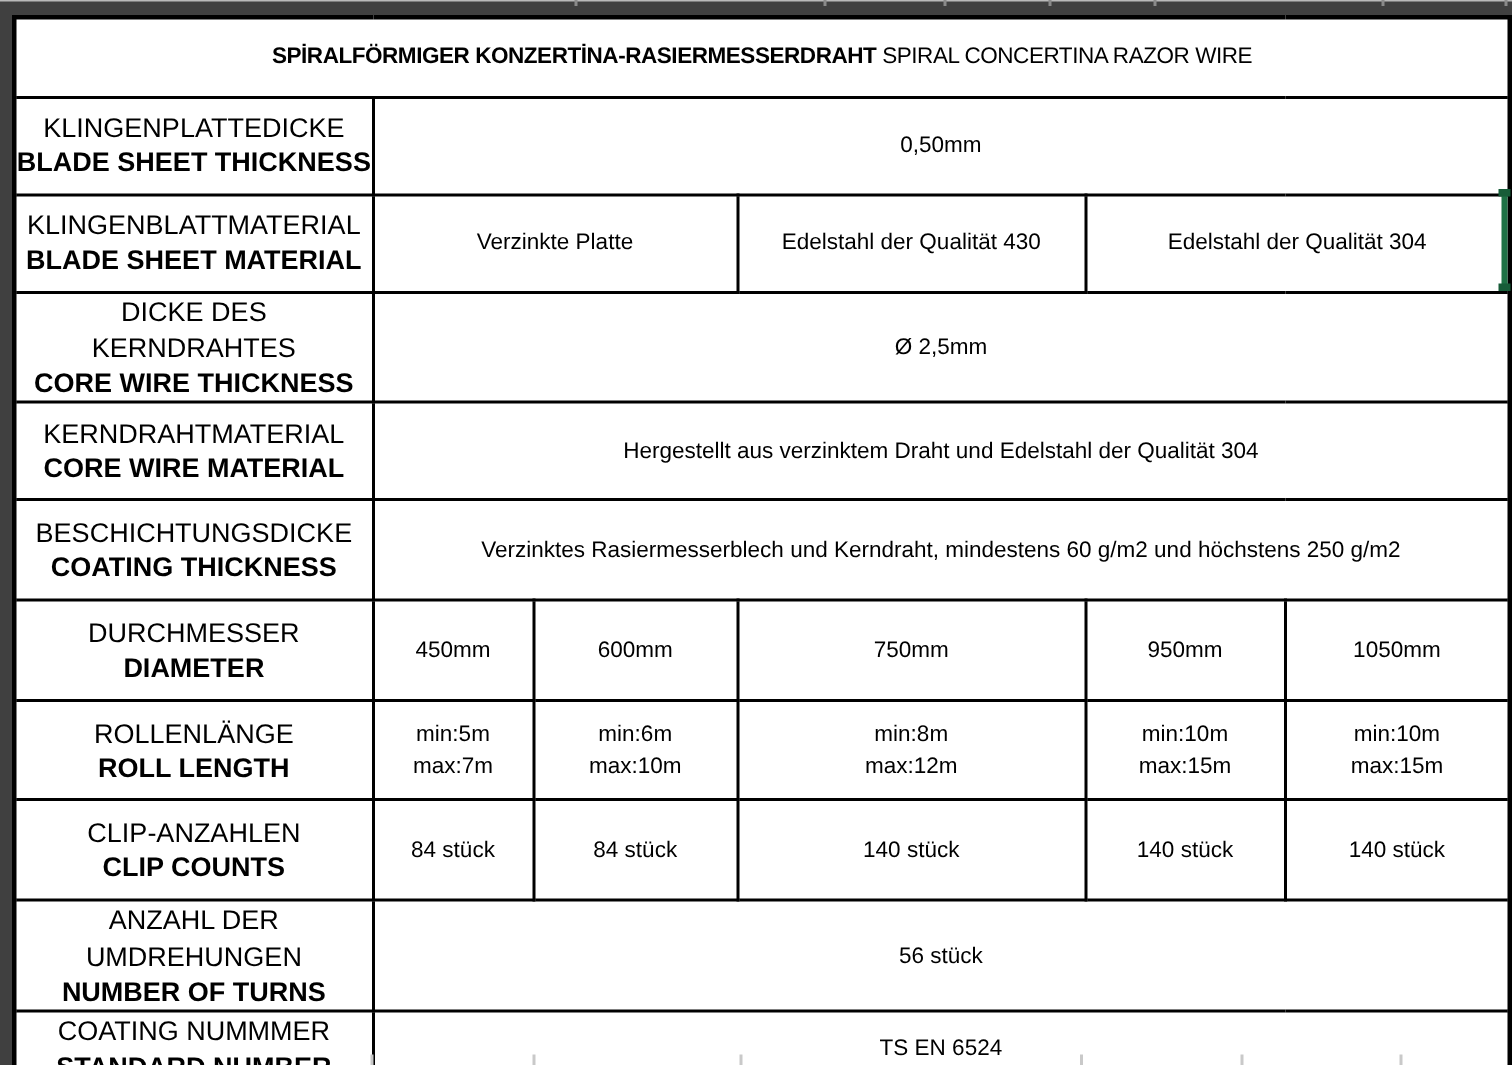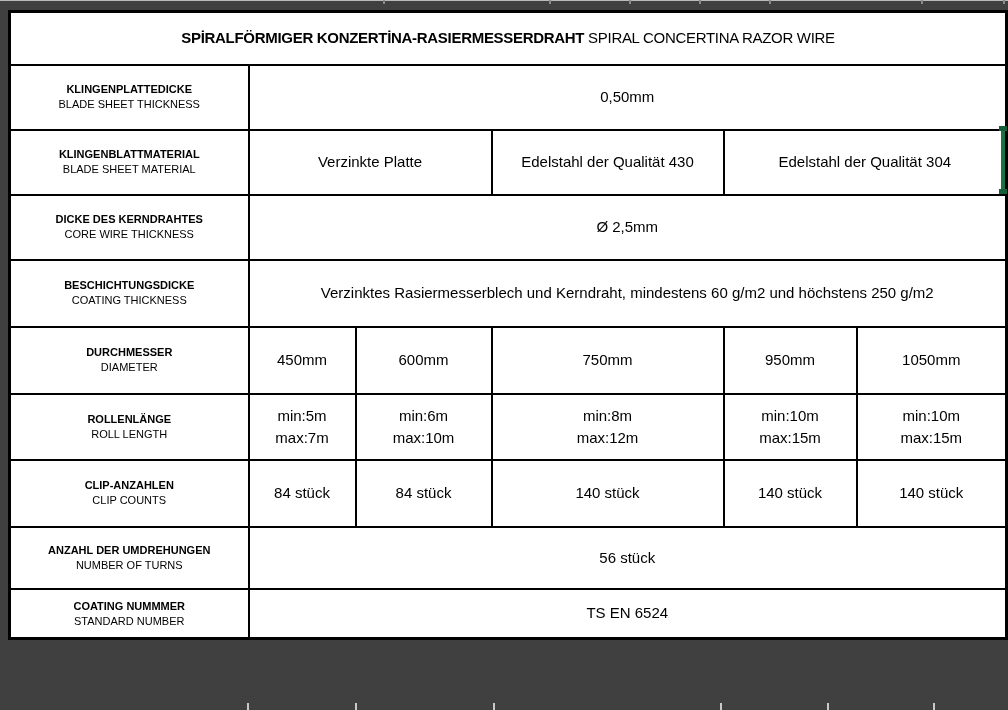--- a/index.html
+++ b/index.html
@@ -40,22 +40,22 @@
     font-size:20px;
     letter-spacing:-0.3px;
   }
   .title-de{font-weight:bold;}
   .title-en{font-weight:normal;}
   td.label-cell{
     text-align:left;
     padding-left:8px;
     padding-right:4px;
   }
-  .label-de{font-weight:bold;font-size:11px;line-height:1.35;}
-  .label-en{font-weight:normal;font-size:11px;line-height:1.3;}
+  .label-de{font-weight:normal;font-size:18px;line-height:1.35;}
+  .label-en{font-weight:bold;font-size:18px;line-height:1.3;}
   .cell-line{display:block;}
 
   
   .selection-border{position:absolute;left:1001px;top:127px;width:4px;height:66px;}
   .selection-border .bar{position:absolute;left:0;top:0;width:4px;height:100%;}
   .selection-border .handle{position:absolute;left:-2px;width:8px;height:5px;}
   .selection-border .handle.t{top:-1px;}
   .selection-border .handle.b{bottom:-1px;}
 </style>
 </head>
@@ -94,20 +94,27 @@
           <td colspan="2">Verzinkte Platte</td>
           <td>Edelstahl der Qualität 430</td>
           <td colspan="2">Edelstahl der Qualität 304</td>
         </tr>
         <tr style="height: 65px;">
           <td class="label-cell">
             <div class="label-de">DICKE DES KERNDRAHTES</div>
             <div class="label-en">CORE WIRE THICKNESS</div>
           </td>
           <td colspan="5">Ø 2,5mm</td>
+        </tr>
+        <tr style="height: 65px;">
+          <td class="label-cell">
+            <div class="label-de">KERNDRAHTMATERIAL</div>
+            <div class="label-en">CORE WIRE MATERIAL</div>
+          </td>
+          <td colspan="5">Hergestellt aus verzinktem Draht und Edelstahl der Qualität 304</td>
         </tr>
         <tr style="height: 67px;">
           <td class="label-cell">
             <div class="label-de">BESCHICHTUNGSDICKE</div>
             <div class="label-en">COATING THICKNESS</div>
           </td>
           <td colspan="5">Verzinktes Rasiermesserblech und Kerndraht, mindestens 60 g/m2 und höchstens 250 g/m2</td>
         </tr>
         <tr style="height: 67px;">
           <td class="label-cell">

